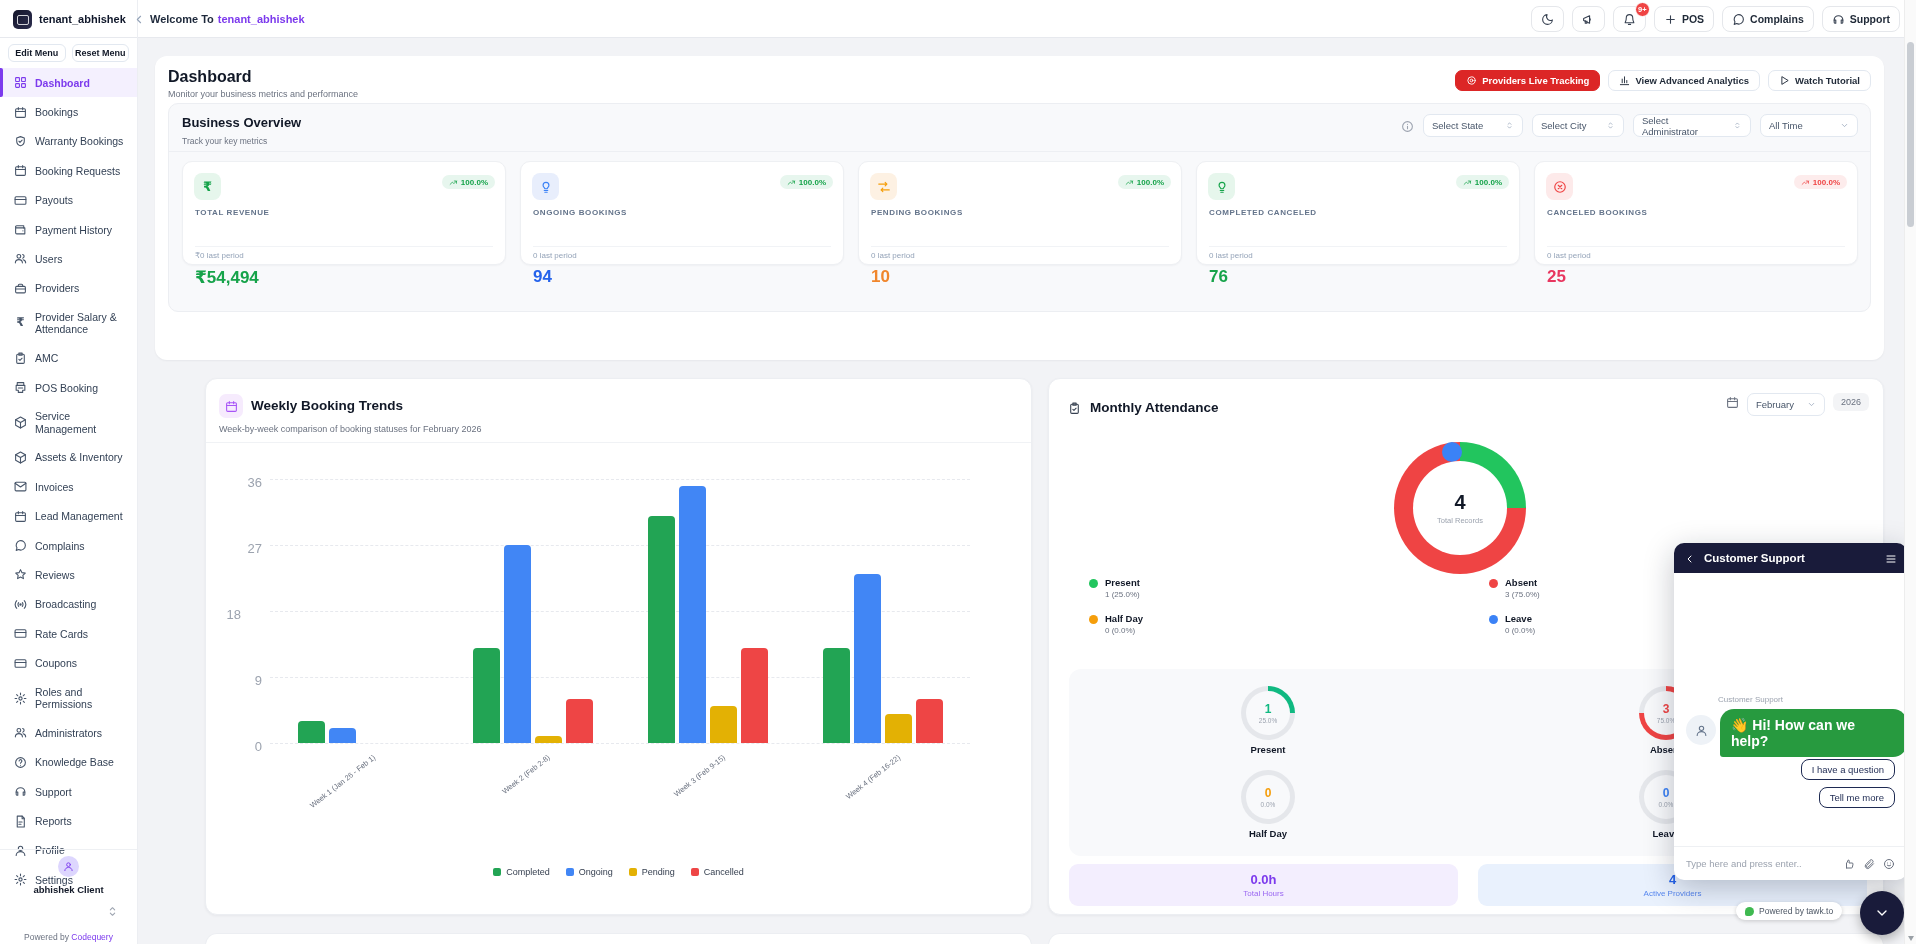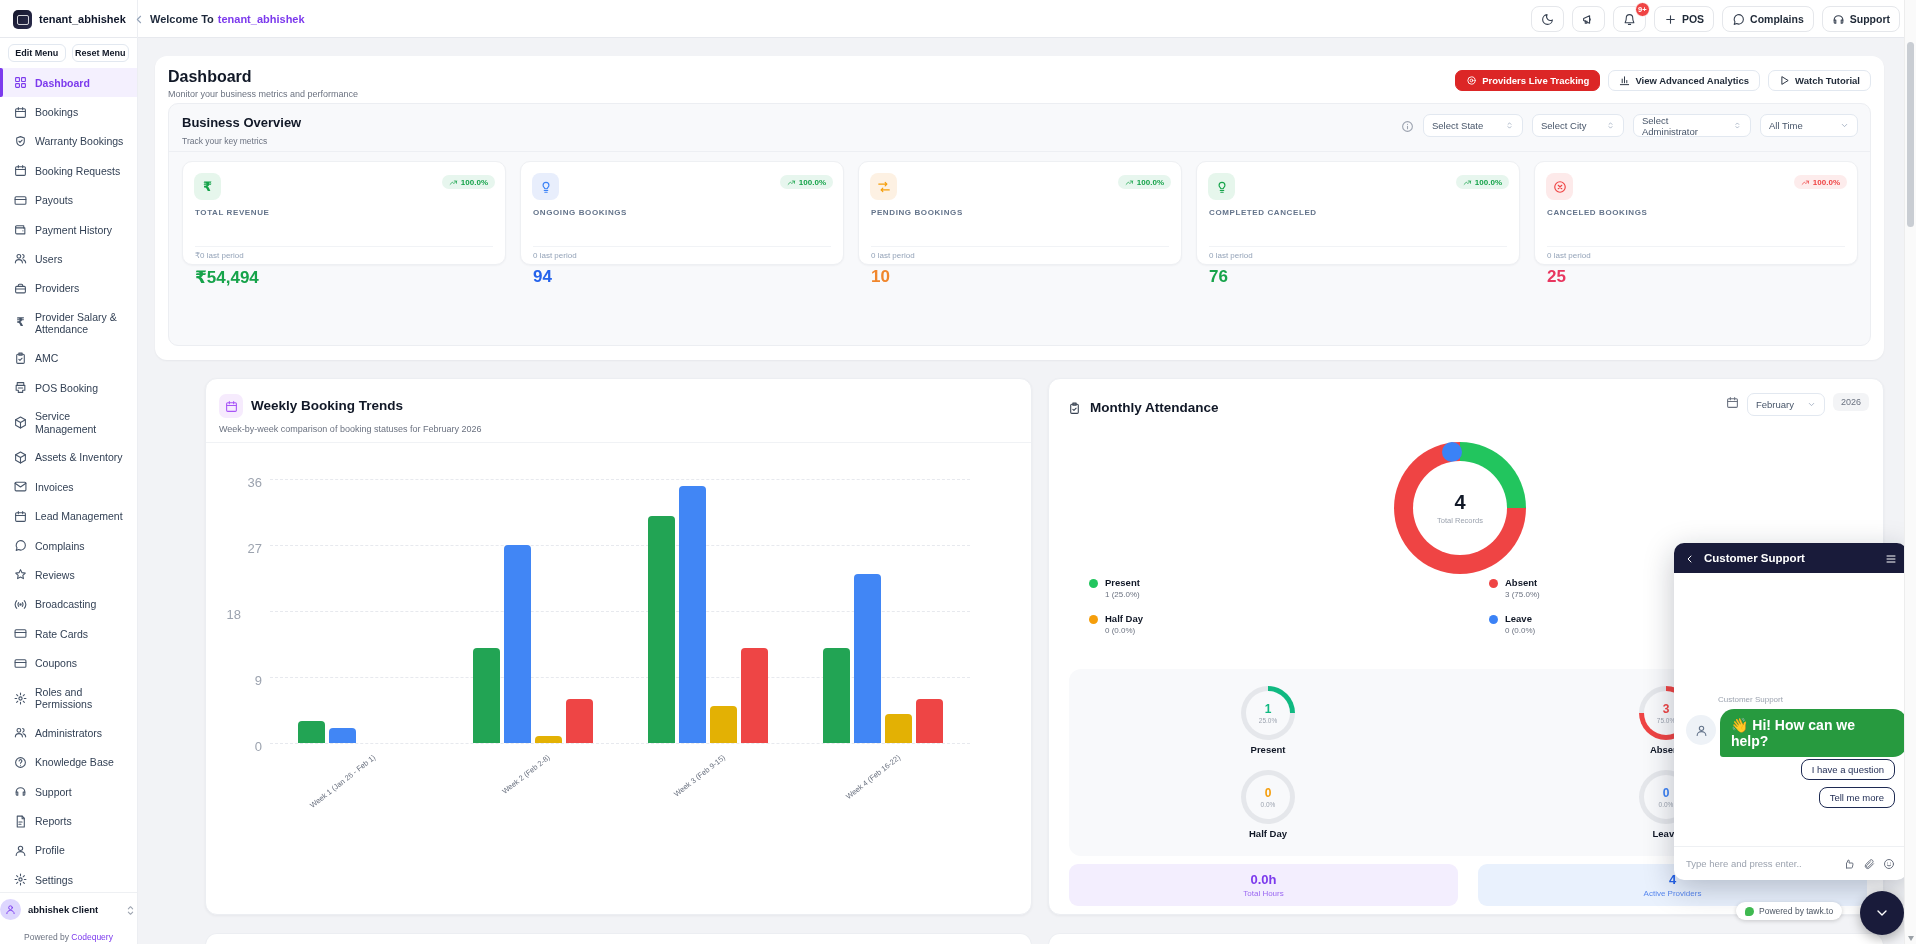--- a/index.html
+++ b/index.html
@@ -26,39 +26,39 @@
   .sidebar { position:absolute; left:0; top:38px; width:138px; height:906px; background:#fff; border-right:1px solid #eceef2; z-index:9; }
   .menu-btns { display:flex; gap:6px; padding:6px 8px 4px 8px; }
   .menu-btns button { flex:1; background:#fff; border:1px solid #e2e8f0; border-radius:6px; font-size:9px; font-weight:bold; color:#111827; padding:3px 0; font-family:inherit; cursor:pointer; }
   .nav { margin-top:2px; }
   .nav-item { display:flex; align-items:center; gap:8px; padding:8.2px 8px 8.2px 14px; font-size:10.5px; color:#334155; line-height:1.15; cursor:pointer; position:relative; }
   .nav-item svg.ic, .nav-item .rupee-glyph { color:#475569; flex:none; }
   .rupee-glyph { font-size:12px; width:13px; text-align:center; font-weight:bold; }
   .nav-item.active { background:#f4f0fe; color:#7c3aed; font-weight:bold; }
   .nav-item.active svg.ic { color:#7c3aed; }
   .nav-item.active::before { content:""; position:absolute; left:0; top:0; bottom:0; width:3px; background:#7c3aed; border-radius:0 2px 2px 0; }
-  .side-user { position:absolute; left:0; right:0; bottom:18px; border-top:1px solid #eef0f3; padding:6px 0; display:flex; align-items:center; gap:7px; }
+  .side-user { position:absolute; left:0; right:0; bottom:18px; border-top:1px solid #eef0f3; padding:6px 18px; display:flex; align-items:center; gap:7px;flex-direction:column; }
   .avatar { width:21px; height:21px; border-radius:50%; background:#ddd6fe; color:#7c3aed; display:flex; align-items:center; justify-content:center; flex:none; }
   .avatar svg.ic { width:11px; height:11px; }
   .side-user .uname { font-size:9.5px; font-weight:bold; color:#111827; }
   .side-user .expand { margin-left:auto; color:#9ca3af; }
   .side-powered { position:absolute; left:0; right:0; bottom:2px; text-align:center; font-size:8.5px; color:#6b7280; padding-top:3px; }
   .side-powered a { color:#7c3aed; text-decoration:none; }
 
   
   .main { position:absolute; left:138px; top:38px; width:1766px; height:906px; background:#f2f3f6; }
   .dash-card { position:absolute; left:17px; top:18px; width:1729px; height:304px; background:#fff; border-radius:12px; box-shadow:0 1px 2px rgba(16,24,40,.05); }
   .dash-title { position:absolute; left:13px; top:12px; font-size:16px; font-weight:bold; color:#111827; }
   .dash-sub { position:absolute; left:13px; top:33px; font-size:9px; color:#6b7280; }
   .dash-actions { position:absolute; right:13px; top:14px; display:flex; gap:8px; }
   .act-btn { height:21px; display:flex; align-items:center; gap:5px; padding:0 10px; border-radius:7px; font-size:9.5px; font-weight:bold; border:1px solid #e2e8f0; background:#fff; color:#1f2937; cursor:pointer; }
   .act-btn svg.ic { width:11px; height:11px; }
   .act-btn.danger { background:#dc2626; border-color:#dc2626; color:#fff; }
 
-  .overview { position:absolute; left:13px; top:47px; width:1703px; height:243px; background:#f8f9fb; border:1px solid #eceef2; border-radius:10px; }
+  .overview { position:absolute; left:13px; top:47px; width:1703px; height:209px; background:#f8f9fb; border:1px solid #eceef2; border-radius:10px; }
   .ov-title { position:absolute; left:13px; top:11px; font-size:13px; font-weight:bold; color:#111827; }
   .ov-sub { position:absolute; left:13px; top:32px; font-size:8.5px; color:#6b7280; }
   .ov-filters { position:absolute; right:12px; top:10px; display:flex; align-items:center; gap:9px; }
   .ov-filters .info { color:#9ca3af; }
   .sel { height:23px; background:#fff; border:1px solid #e2e8f0; border-radius:7px; display:flex; align-items:center; justify-content:space-between; gap:10px; padding:0 8px; font-size:9.5px; color:#475569; cursor:pointer; }
   .sel svg.ic { width:9px; height:9px; color:#94a3b8; }
   .ov-divider { position:absolute; left:0; right:0; top:47px; border-top:1px solid #edeff3; }
   .cards-row { position:absolute; left:13px; top:57px; display:flex; gap:14px; }
   .m-card { width:324px; height:104px; background:#fff; border:1px solid #eef0f3; border-radius:10px; position:relative; box-shadow:0 1px 2px rgba(16,24,40,.04); }
   .m-ic { position:absolute; left:11px; top:11px; width:27px; height:27px; border-radius:8px; display:flex; align-items:center; justify-content:center; }
@@ -618,20 +618,38 @@
             <div class="bar" style="height:168.66666666666666px;background:#4186f5"></div>
             <div class="bar" style="height:29.333333333333332px;background:#e3b104"></div>
             <div class="bar" style="height:44px;background:#ee4545"></div>
           </div>
         </div>
         <div class="xlabel" style="top:274px;right:598.5px">Week 1 (Jan 26 - Feb 1)</div>
         <div class="xlabel" style="top:274px;right:423.5px">Week 2 (Feb 2-8)</div>
         <div class="xlabel" style="top:274px;right:248.5px">Week 3 (Feb 9-15)</div>
         <div class="xlabel" style="top:274px;right:73.5px">Week 4 (Feb 16-22)</div>
       </div>
+    <div class="w-legend" id="bar-legend">
+        <span class="item">
+          <span class="sq" style="background:#22a454"></span>
+          <span>Completed</span>
+        </span>
+        <span class="item">
+          <span class="sq" style="background:#4186f5"></span>
+          <span>Ongoing</span>
+        </span>
+        <span class="item">
+          <span class="sq" style="background:#e3b104"></span>
+          <span>Pending</span>
+        </span>
+        <span class="item">
+          <span class="sq" style="background:#ee4545"></span>
+          <span>Cancelled</span>
+        </span>
+      </div>
   </section>
 
   <section class="panel attendance">
     <div class="p-ic">
         <svg class="ic" viewBox="0 0 24 24" fill="none" stroke="currentColor" stroke-width="2" stroke-linecap="round" stroke-linejoin="round">
           <rect x="5" y="4" width="14" height="17" rx="2"></rect>
           <path d="M9 2h6v4H9zM9 13.5l2 2 4-4"></path>
         </svg>
       </div>
     <div class="p-title">Monthly Attendance</div>

